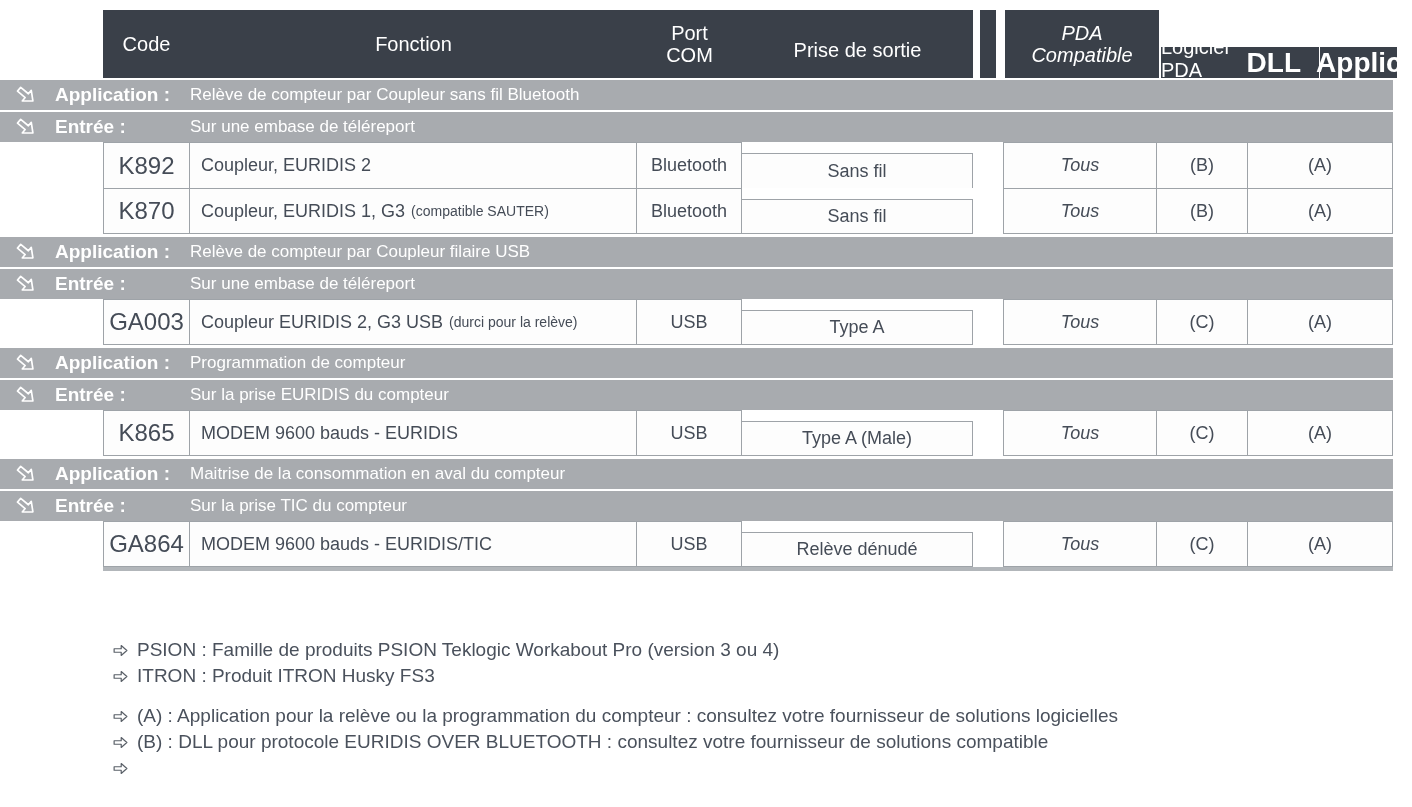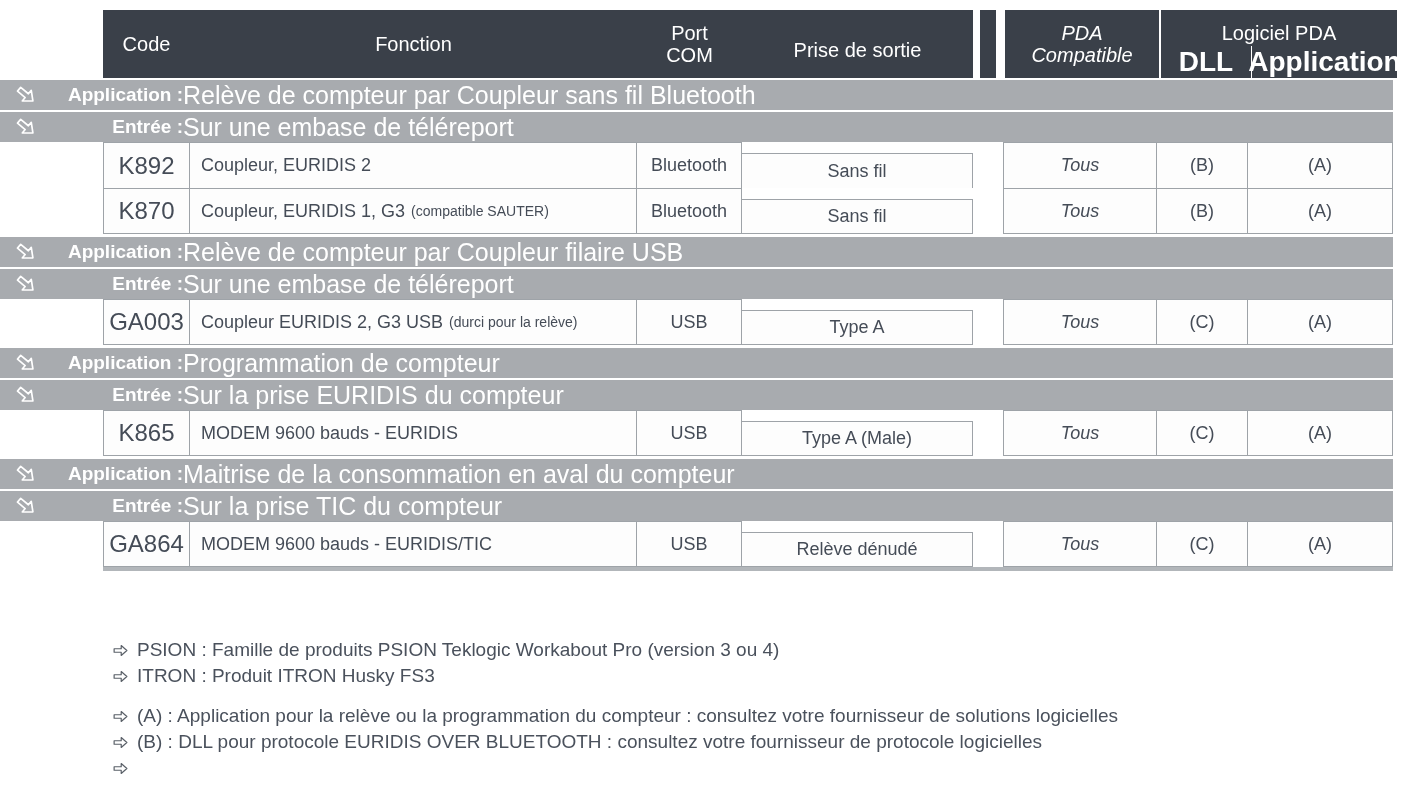--- a/index.html
+++ b/index.html
@@ -26,35 +26,35 @@
   .hcell{display:flex;align-items:center;justify-content:center;text-align:center;
     color:#fff;font-size:20px;line-height:22px;}
   .h-left .hcell{background:var(--header-bg,#3a4049);}
   .hcell .wrap{display:block;}
   .c-port .wrap{max-width:64px;}
   .c-pda .wrap{max-width:122px;}
   .h-spacer{width:30px;background:#ffffff;display:flex;justify-content:center;}
   .h-spacer-inner{width:16px;height:68px;background:var(--header-bg,#3a4049);}
   .h-pda{background:var(--header-bg,#3a4049);}
   .h-logiciel{width:236px;margin-left:2px;background:var(--header-bg,#3a4049);
-    display:flex;flex-direction:column;color:#fff;}
+    display:flex;flex-direction:row;color:#fff;margin-top:37px;}
   .h-log-top{height:35px;display:flex;align-items:flex-end;justify-content:center;
     font-size:20px;padding-bottom:1px;}
   .h-log-bottom{flex:1;display:flex;}
   .h-log-bottom .sub{display:flex;align-items:center;justify-content:center;font-size:28px;font-weight:bold;}
   .h-dll{width:91px;border-right:1px solid #ffffff;box-sizing:border-box;}
   .h-app{width:145px;}
 
   
   .bar{height:30px;background:var(--bar-bg,#a8abaf);display:flex;align-items:center;
     width:1393px;margin-top:2px;}
   .bar.first-of-section{margin-top:3px;}
   .bar-icon{margin-left:14px;flex:0 0 24px;}
-  .bar-label{color:#fff;font-weight:bold;font-size:19px;margin-left:10px;width:135px;flex:0 0 135px;text-align:right;}
-  .bar-text{color:#fff;font-size:25px;}
+  .bar-label{color:#fff;font-weight:bold;font-size:19px;margin-left:17px;width:135px;flex:0 0 135px;}
+  .bar-text{color:#fff;font-size:17px;}
 
   
   .trow{display:flex;margin-left:103px;height:46px;}
   .cell{box-sizing:border-box;background:#fdfdfd;display:flex;align-items:center;
     justify-content:center;border-top:1px solid var(--border,#9ea3a8);
     border-right:1px solid var(--border,#9ea3a8);font-size:18px;}
   .cell.c-code{border-left:1px solid var(--border,#9ea3a8);font-size:24px;}
   .cell.c-pda{border-left:1px solid var(--border,#9ea3a8);}
   .trow.last .cell{border-bottom:1px solid var(--border,#9ea3a8);}
   .cell.c-fonction{justify-content:flex-start;padding-left:11px;}
@@ -257,21 +257,21 @@
       <div class="note-line">
         <svg class="note-icon" width="17" height="17">
             <use href="#arrow-outline" stroke="#5a6068"></use>
           </svg>
         <span>(A) : Application pour la relève ou la programmation du compteur : consultez votre fournisseur de solutions logicielles</span>
       </div>
       <div class="note-line">
         <svg class="note-icon" width="17" height="17">
             <use href="#arrow-outline" stroke="#5a6068"></use>
           </svg>
-        <span>(B) : DLL pour protocole EURIDIS OVER BLUETOOTH : consultez votre fournisseur de protocole logicielles</span>
+        <span>(B) : DLL pour protocole EURIDIS OVER BLUETOOTH : consultez votre fournisseur de solutions compatible</span>
       </div>
       <div class="note-line">
         <svg class="note-icon" width="17" height="17">
             <use href="#arrow-outline" stroke="#5a6068"></use>
           </svg>
       </div>
     </div>
   </div>
 
 </div>

